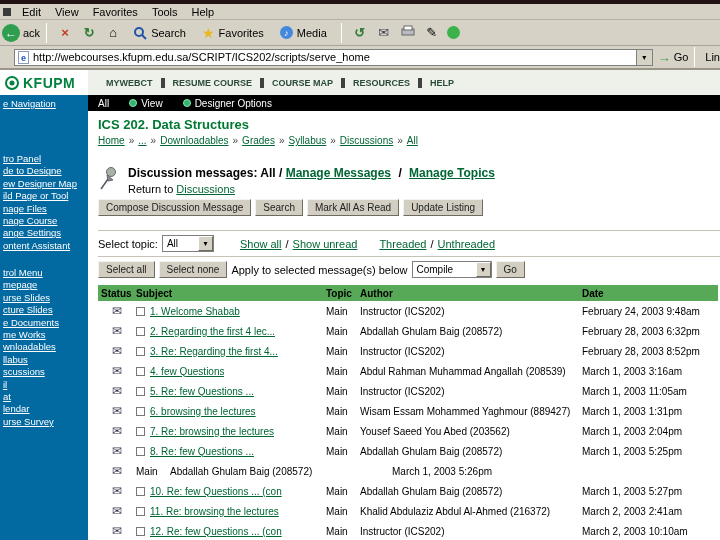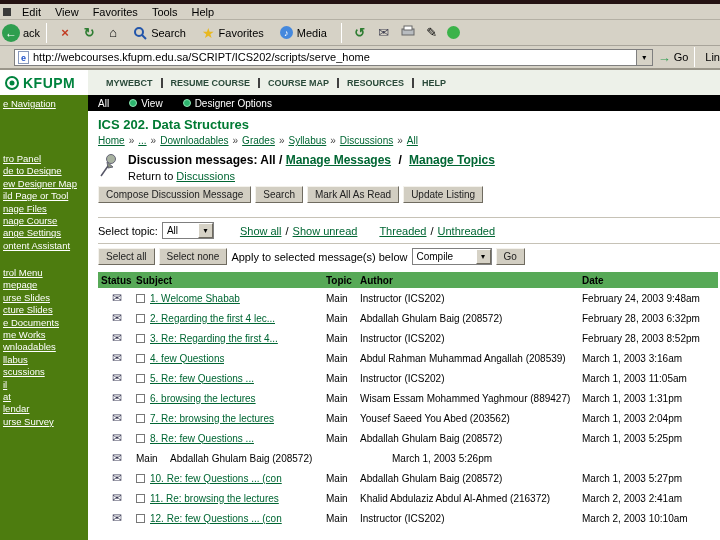--- a/index.html
+++ b/index.html
@@ -35,41 +35,41 @@
   .go-arrow { color:#2f9e4f; font-weight:bold; font-size:13px; }
   .addr-links { margin-left:4px; }
 
   
   .logo-box { position:absolute; top:70px; left:0; width:88px; height:25px; background:#fff;
               display:flex; align-items:center; gap:4px; padding-left:5px; }
   .logo-text { color:#00833e; font-weight:bold; font-size:14px; letter-spacing:0.5px; }
   .topnav { position:absolute; top:70px; left:88px; right:0; height:25px; background:#edf1e9;
             display:flex; align-items:center; font-size:9px; font-weight:bold; color:#2a4a3a; padding-left:10px; }
   .topnav-item { padding:0 8px; }
-  .topnav-item + .topnav-item { border-left:2px solid #404040; }
+  .topnav-item + .topnav-item { border-left:4px solid #404040; }
   .blackbar { position:absolute; top:95px; left:88px; right:0; height:16px; background:#000; color:#fff;
               display:flex; align-items:center; gap:20px; font-size:10px; padding-left:10px; }
   .bb-item { display:flex; align-items:center; gap:4px; }
   .bb-dot { width:8px; height:8px; border-radius:50%; background:#2db56e; border:1px solid #8fe6b4; }
 
   
-  .sidebar { position:absolute; top:95px; left:0; width:88px; bottom:0; background:#4d7c0f;
+  .sidebar { position:absolute; top:95px; left:0; width:88px; bottom:0; background:#0369a1;
              color:#fff; font-size:9.5px; overflow:hidden; }
   .side-item { height:12.4px; line-height:12.4px; text-decoration:underline; white-space:nowrap;
                overflow:hidden; color:#fff; }
   .hide-nav { position:absolute; top:3px; left:3px; }
   .side-group { position:absolute; left:3px; right:0; }
   .g1 { top:58px; }
   .g2 { top:172px; }
 
   
   .main { position:absolute; top:111px; left:88px; right:0; bottom:0; background:#fff;
           padding:4px 0 0 10px; font-size:11px; overflow:hidden; }
   .course-title { color:#007a33; font-weight:bold; font-size:13px; margin:2px 0 3px; }
-  .breadcrumb { font-size:10px; margin-bottom:7px; }
+  .breadcrumb { font-size:10px; margin-bottom:20px; }
   .crumb { color:#006633; text-decoration:underline; }
   .crumb + .crumb::before { content:"\00BB"; display:inline-block; margin:0 4px; color:#444; }
   .green-link { color:#006633; text-decoration:underline; cursor:pointer; }
   .disc-head { display:flex; gap:8px; margin:2px 0 4px; }
   .pin { width:22px; flex:0 0 auto; }
   .disc-title { font-weight:bold; font-size:12px; }
   .return-line { font-size:11px; margin-top:3px; }
   .btn { display:inline-block; background:#d2cec2; border:1px solid; border-color:#f4f2ec #6f6b60 #6f6b60 #f4f2ec;
          font-family:"Liberation Sans", sans-serif; font-size:10px; color:#222; padding:2px 7px; margin-right:4px; }
   .btn-row { margin:4px 0 9px; padding-bottom:5px; }

